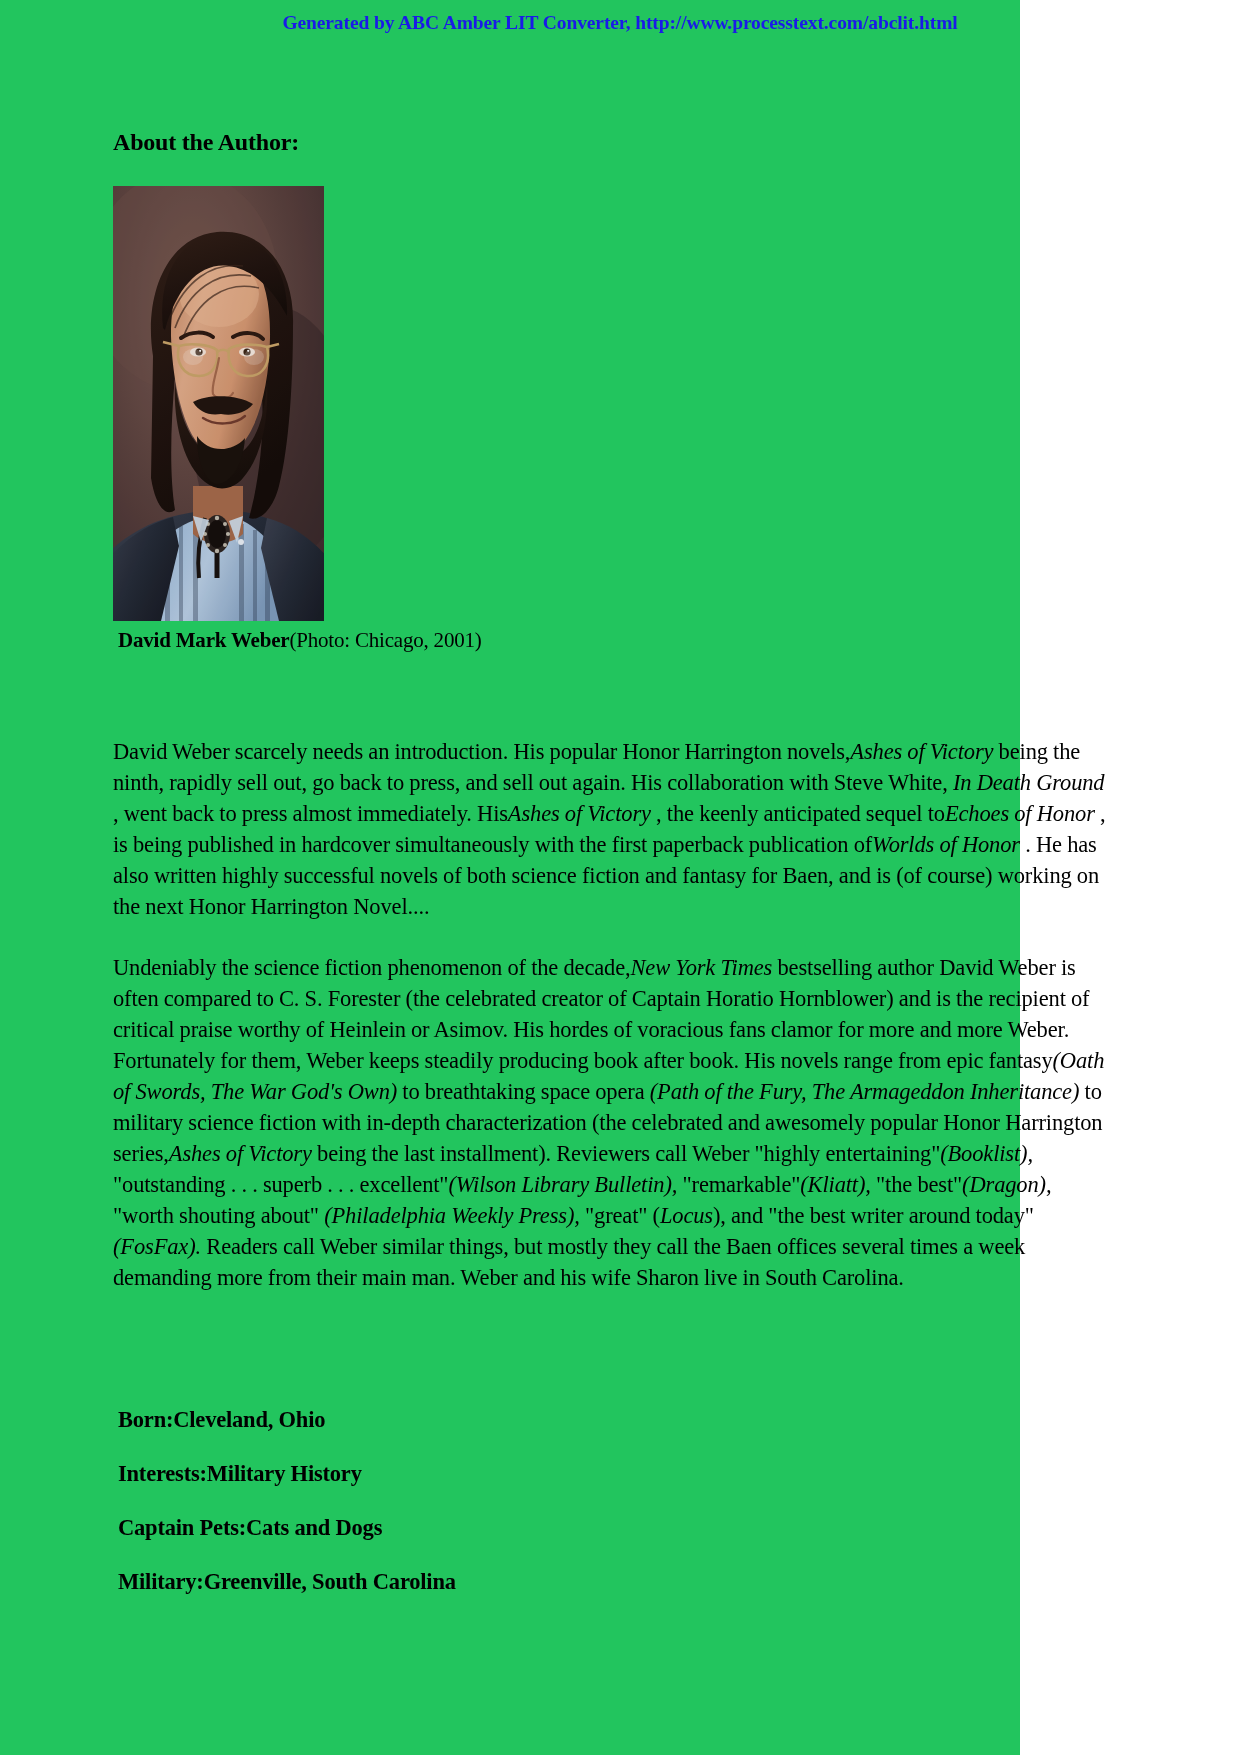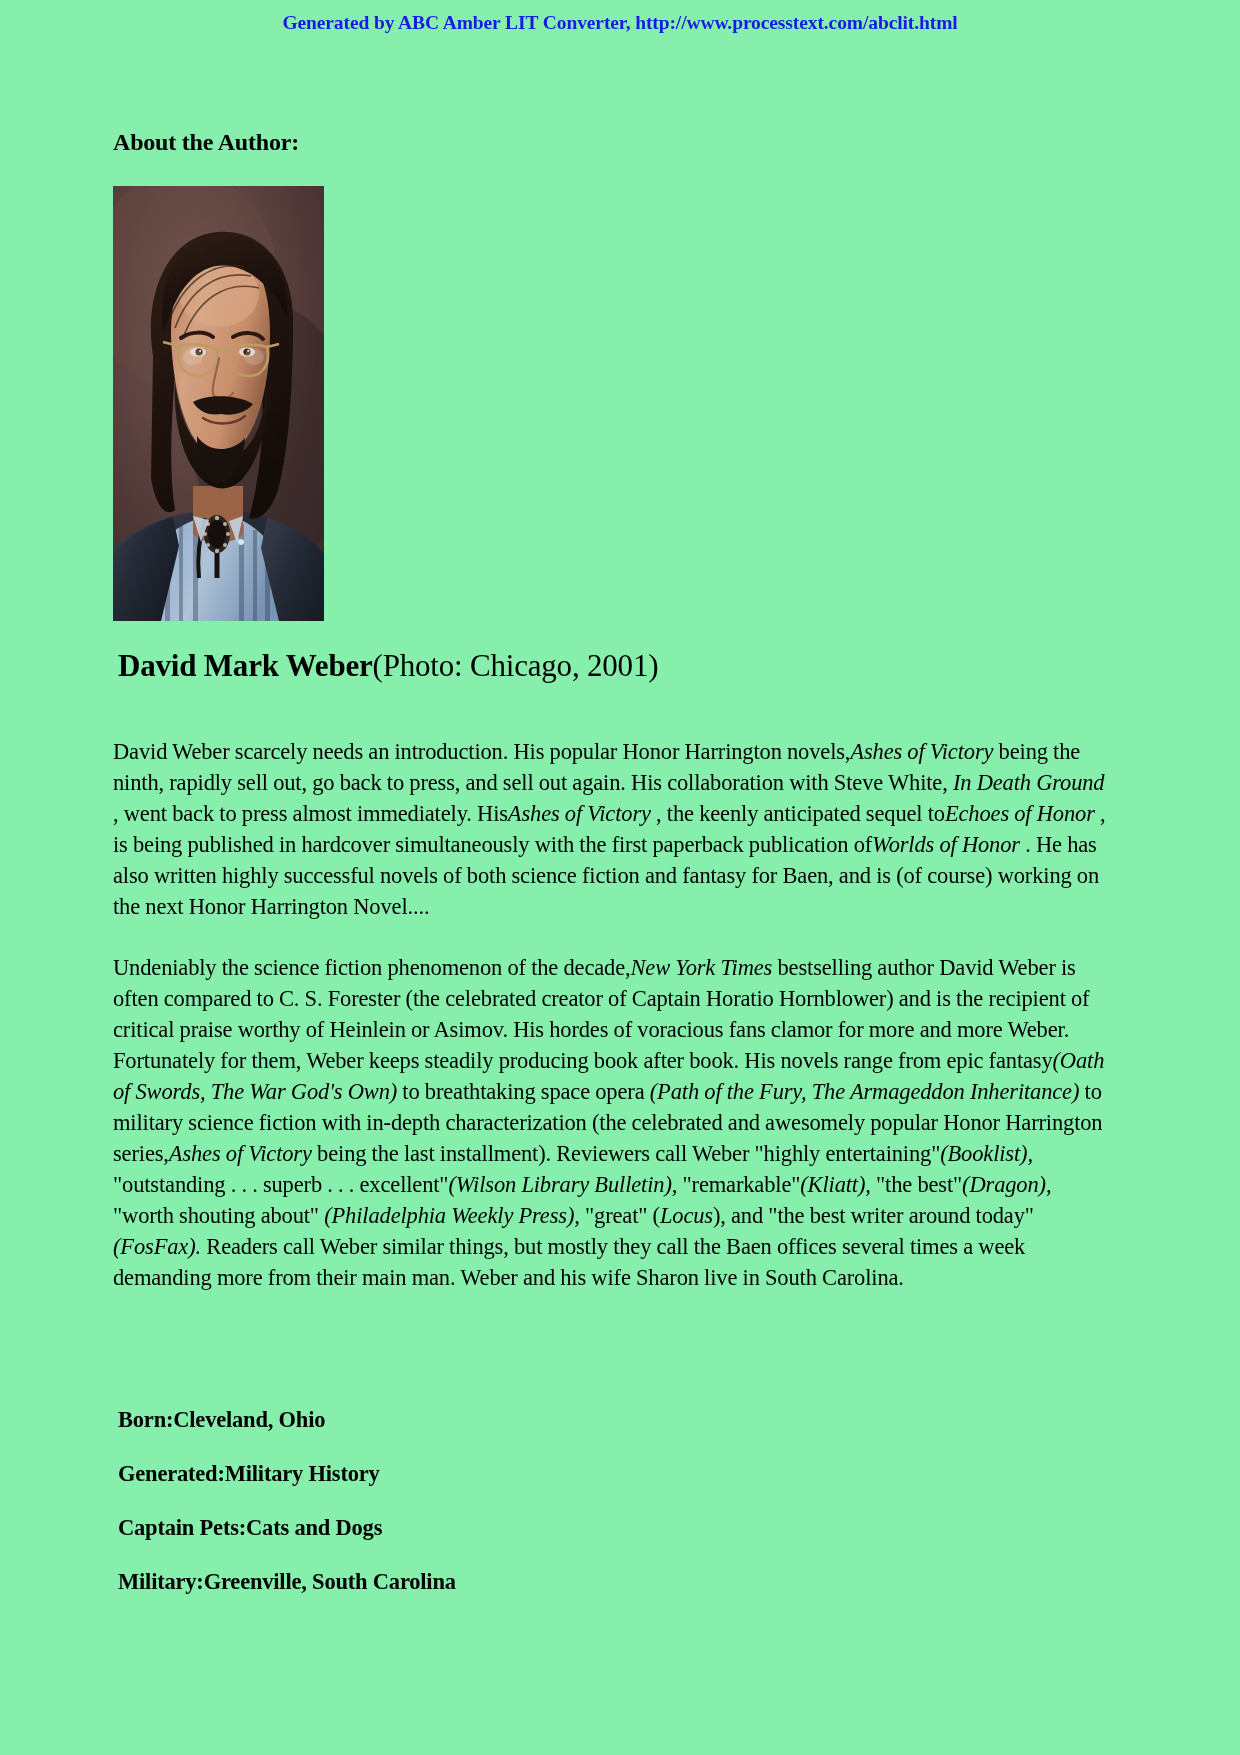--- a/index.html
+++ b/index.html
@@ -12,23 +12,23 @@
     width: 1240px;
     height: 1755px;
     position: relative;
     font-family: "Liberation Serif", "DejaVu Serif", serif;
     color: #000000;
     overflow: hidden;
   }
 
   .page {
     position: relative;
-    width: 1240px;
+    width: 1020px;
     height: 1755px;
-    background: #86efac;
+    background: #22c55e;
   }
 
   
   .converter-banner {
     position: absolute;
     left: 0;
     top: 12px;
     width: 1240px;
     text-align: center;
     font-family: "Liberation Serif", "DejaVu Serif", serif;
@@ -68,22 +68,22 @@
   }
   .photo-svg {
     display: block;
     width: 211px;
     height: 435px;
   }
 
   .photo-caption {
     position: absolute;
     left: 5px;
-    top: 648px;
-    font-size: 31px;
+    top: 628px;
+    font-size: 21px;
     letter-spacing: -0.2px;
     white-space: nowrap;
   }
   .photo-caption b { font-weight: bold; }
 
   
   .body-para {
     position: absolute;
     left: 0;
     width: 1000px;
@@ -264,21 +264,21 @@
       <b>David Mark Weber</b><span>(Photo: Chicago, 2001)</span>
     </div>
 
     <p class="body-para" id="para-1"><span> David Weber scarcely needs an introduction. His popular Honor Harrington novels,</span><i>Ashes of Victory</i><span> being the ninth, rapidly sell out, go back to press, and sell out again. His collaboration with Steve White, </span><i>In Death Ground</i><span> , went back to press almost immediately. His</span><i>Ashes of Victory</i><span> , the keenly anticipated sequel to</span><i>Echoes of Honor</i><span> , is being published in hardcover simultaneously with the first paperback publication of</span><i>Worlds of Honor</i><span> . He has also written highly successful novels of both science fiction and fantasy for Baen, and is (of course) working on the next Honor Harrington Novel....</span></p>
     <p class="body-para" id="para-2"><span> Undeniably the science fiction phenomenon of the decade,</span><i>New York Times</i><span> bestselling author David Weber is often compared to C. S. Forester (the celebrated creator of Captain Horatio Hornblower) and is the recipient of critical praise worthy of Heinlein or Asimov. His hordes of voracious fans clamor for more and more Weber. Fortunately for them, Weber keeps steadily producing book after book. His novels range from epic fantasy</span><i>(Oath of Swords, The War God's Own)</i><span> to breathtaking space opera </span><i>(Path of the Fury, The Armageddon Inheritance)</i><span> to military science fiction with in-depth characterization (the celebrated and awesomely popular Honor Harrington series,</span><i>Ashes of Victory</i><span> being the last installment). Reviewers call Weber "highly entertaining"</span><i>(Booklist),</i><span> "outstanding . . . superb . . . excellent"</span><i>(Wilson Library Bulletin),</i><span> "remarkable"</span><i>(Kliatt),</i><span> "the best"</span><i>(Dragon),</i><span> "worth shouting about" </span><i>(Philadelphia Weekly Press),</i><span> "great" (</span><i>Locus</i><span>), and "the best writer around today"</span><i>(FosFax).</i><span> Readers call Weber similar things, but mostly they call the Baen offices several times a week demanding more from their main man. Weber and his wife Sharon live in South Carolina.</span></p>
 
     <div class="fact" id="fact-0">
       <span class="fact-label">Born:</span><span class="fact-value">Cleveland, Ohio</span>
     </div>
     <div class="fact" id="fact-1">
-      <span class="fact-label">Generated:</span><span class="fact-value">Military History</span>
+      <span class="fact-label">Interests:</span><span class="fact-value">Military History</span>
     </div>
     <div class="fact" id="fact-2">
       <span class="fact-label">Captain Pets:</span><span class="fact-value">Cats and Dogs</span>
     </div>
     <div class="fact" id="fact-3">
       <span class="fact-label">Military:</span><span class="fact-value">Greenville, South Carolina</span>
     </div>
 
   </div>
 </div>

